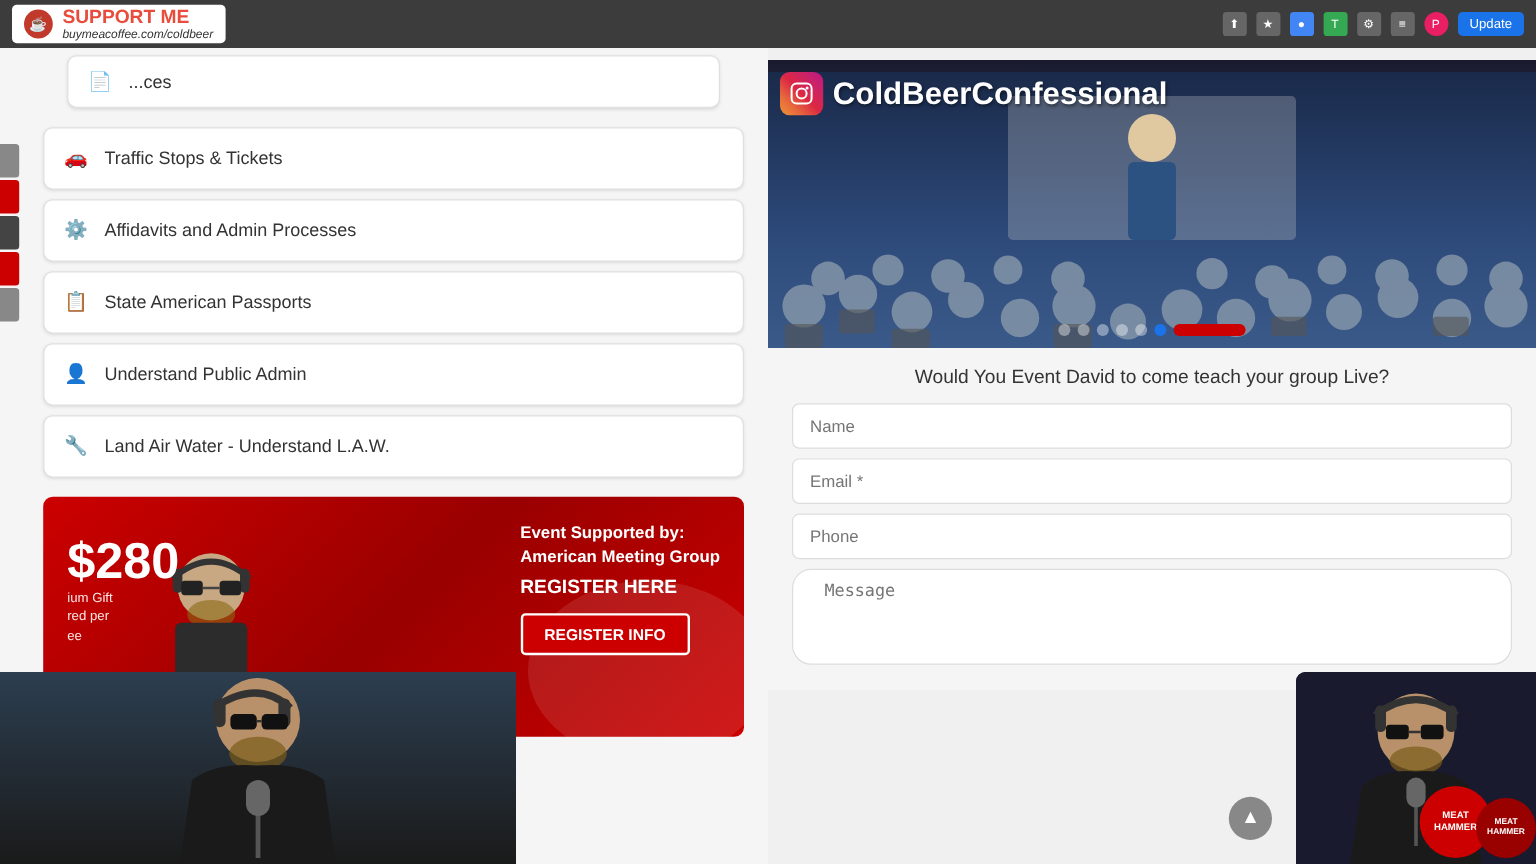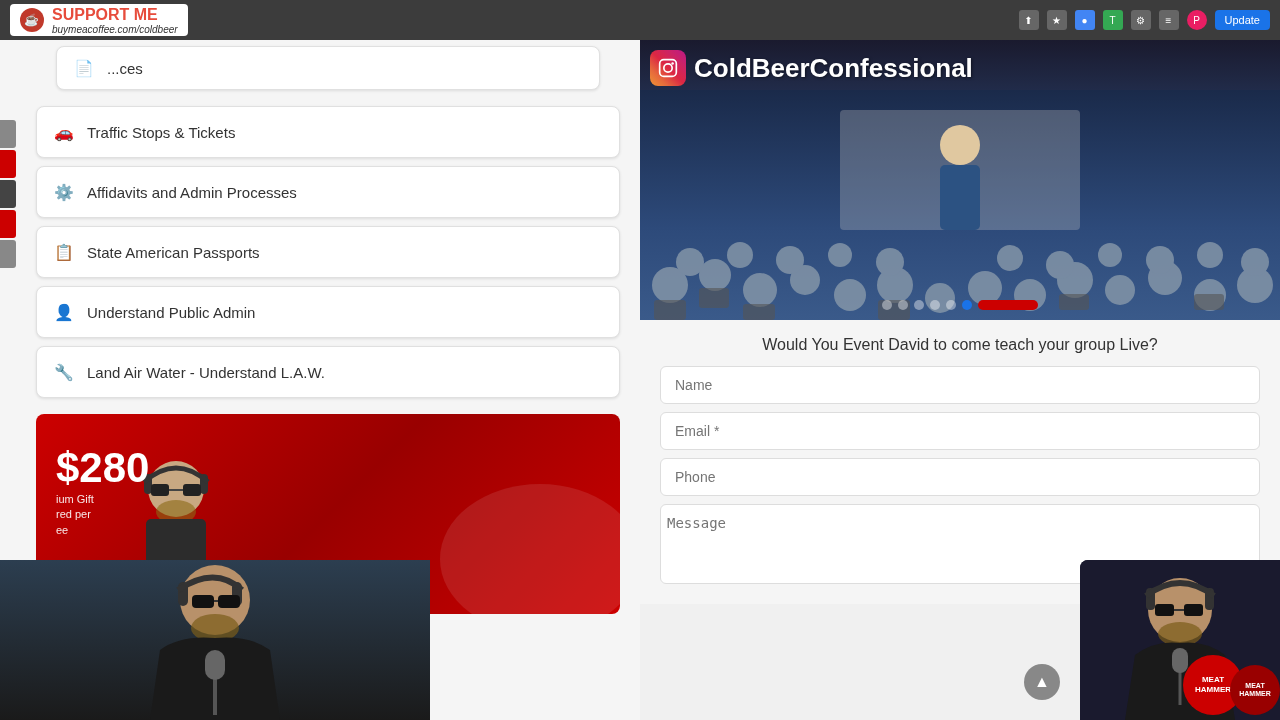--- a/index.html
+++ b/index.html
@@ -233,24 +233,25 @@
     
     .right-panel {
       flex: 1;
       background: #f0f0f0;
       position: relative;
       overflow: hidden;
     }
 
     
     .video-area {
-      height: 280px;
+      height: 240px;
       position: relative;
       background: linear-gradient(180deg, #1a1a2e 0%, #2d4a7a 50%, #1a1a1a 100%);
       overflow: hidden;
+      margin-top: 10px;
     }
 
     .instagram-overlay {
       position: absolute;
       top: 10px;
       left: 10px;
       right: 10px;
       display: flex;
       align-items: center;
       gap: 8px;
@@ -317,23 +318,23 @@
       border: 1px solid #ddd;
       border-radius: 6px;
       font-size: 14px;
       color: #555;
       background: white;
       margin-bottom: 8px;
       outline: none;
     }
     .form-textarea {
       width: 100%;
-      padding: 10px 6px;
+      padding: 10px 26px;
       border: 1px solid #ddd;
-      border-radius: 6px;
+      border-radius: 16px;
       font-size: 14px;
       color: #555;
       background: white;
       height: 80px;
       resize: none;
       outline: none;
     }
 
     
     .webcam-right {
@@ -512,20 +513,28 @@
 
       <div class="banner-left" style="position:absolute; left:0; top:10px; z-index:2;">
         <div class="banner-amount">$280</div>
         <div class="banner-desc">
           <span>ium Gift</span><br>
           <span>red per</span><br>
           <span>ee</span>
         </div>
       </div>
 
+      <div style="position:absolute; right:20px; top:20px; color:white; z-index:2;">
+        <div class="banner-event-title">
+          <span>Event Supported by:</span><br>
+          <span>American Meeting Group</span>
+        </div>
+        <div class="banner-register">REGISTER HERE</div>
+        <button class="register-btn">REGISTER INFO</button>
+      </div>
 
       <div class="banner-spouse" style="position:absolute; bottom:10px; right:80px; color:rgba(255,255,255,0.8); font-size:12px;">
         <span>Spouse</span>
       </div>
     </div>
 
     <div class="webcam-left" style="position:absolute; bottom:0; left:0; width:430px;">
       <div style="width:100%; height:100%; background: linear-gradient(180deg, #2c3e50 0%, #1a1a1a 100%); position:relative;">
 
         <svg width="430" height="160" viewBox="0 0 430 160" style="position:absolute;bottom:0;">

